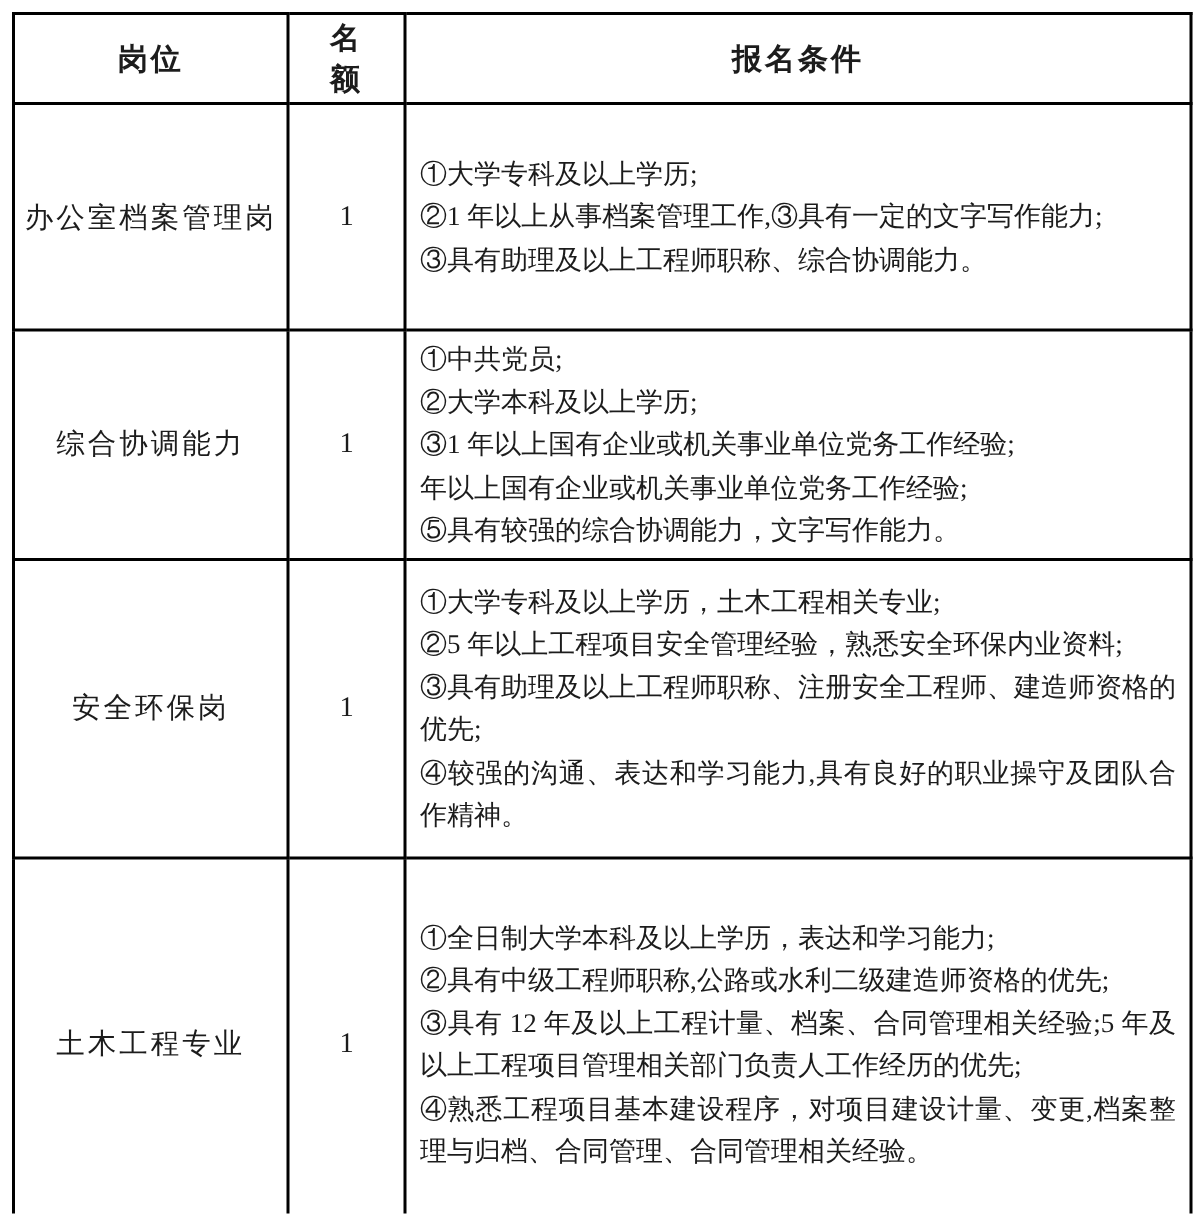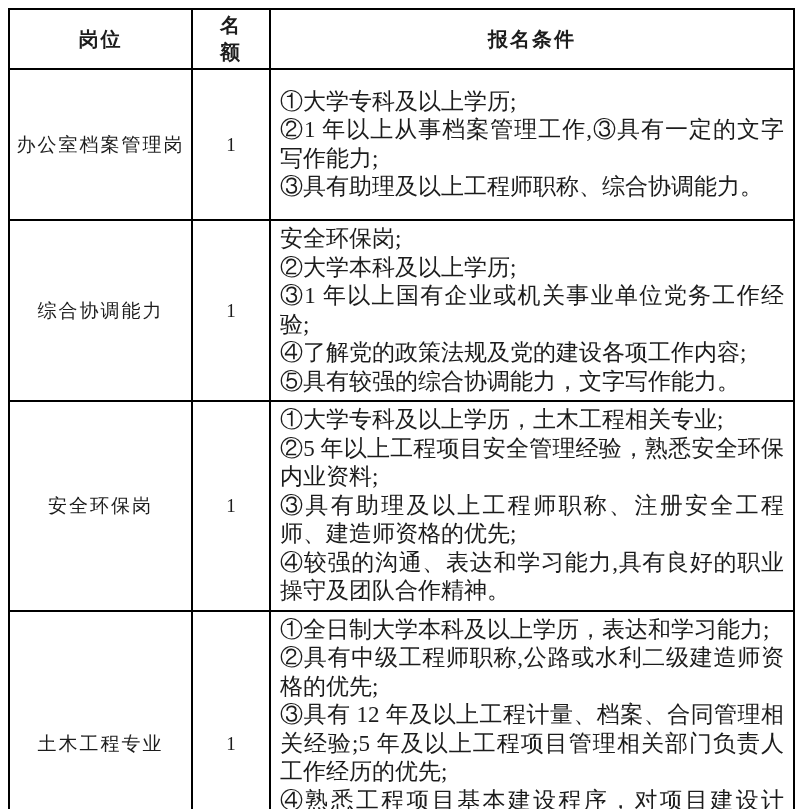--- a/index.html
+++ b/index.html
@@ -50,21 +50,21 @@
     letter-spacing: 2px;
     padding: 2px 6px;
   }
   td.quota-cell {
     text-align: center;
     font-size: 19px;
     padding: 2px 4px;
   }
   td.cond-cell {
     padding: 4px 9px 4px 9px;
-    font-size: 23px;
+    font-size: 18px;
     margin-top: 23px;
   }
   .cond-line {
     line-height: 28.5px;
     text-align: justify;
     text-justify: inter-character;
     word-break: break-all;
   }
 </style>
 </head>
@@ -91,24 +91,24 @@
         <td class="cond-cell">
           <div class="cond-line">①大学专科及以上学历;</div>
           <div class="cond-line">②1 年以上从事档案管理工作,③具有一定的文字写作能力;</div>
           <div class="cond-line">③具有助理及以上工程师职称、综合协调能力。</div>
         </td>
       </tr>
       <tr class="r-1">
         <td class="pos-cell">综合协调能力</td>
         <td class="quota-cell">1</td>
         <td class="cond-cell">
-          <div class="cond-line">安全环保岗;</div>
+          <div class="cond-line">①中共党员;</div>
           <div class="cond-line">②大学本科及以上学历;</div>
           <div class="cond-line">③1 年以上国有企业或机关事业单位党务工作经验;</div>
-          <div class="cond-line">④了解党的政策法规及党的建设各项工作内容;</div>
+          <div class="cond-line">年以上国有企业或机关事业单位党务工作经验;</div>
           <div class="cond-line">⑤具有较强的综合协调能力，文字写作能力。</div>
         </td>
       </tr>
       <tr class="r-2">
         <td class="pos-cell">安全环保岗</td>
         <td class="quota-cell">1</td>
         <td class="cond-cell">
           <div class="cond-line">①大学专科及以上学历，土木工程相关专业;</div>
           <div class="cond-line">②5 年以上工程项目安全管理经验，熟悉安全环保内业资料;</div>
           <div class="cond-line">③具有助理及以上工程师职称、注册安全工程师、建造师资格的优先;</div>

